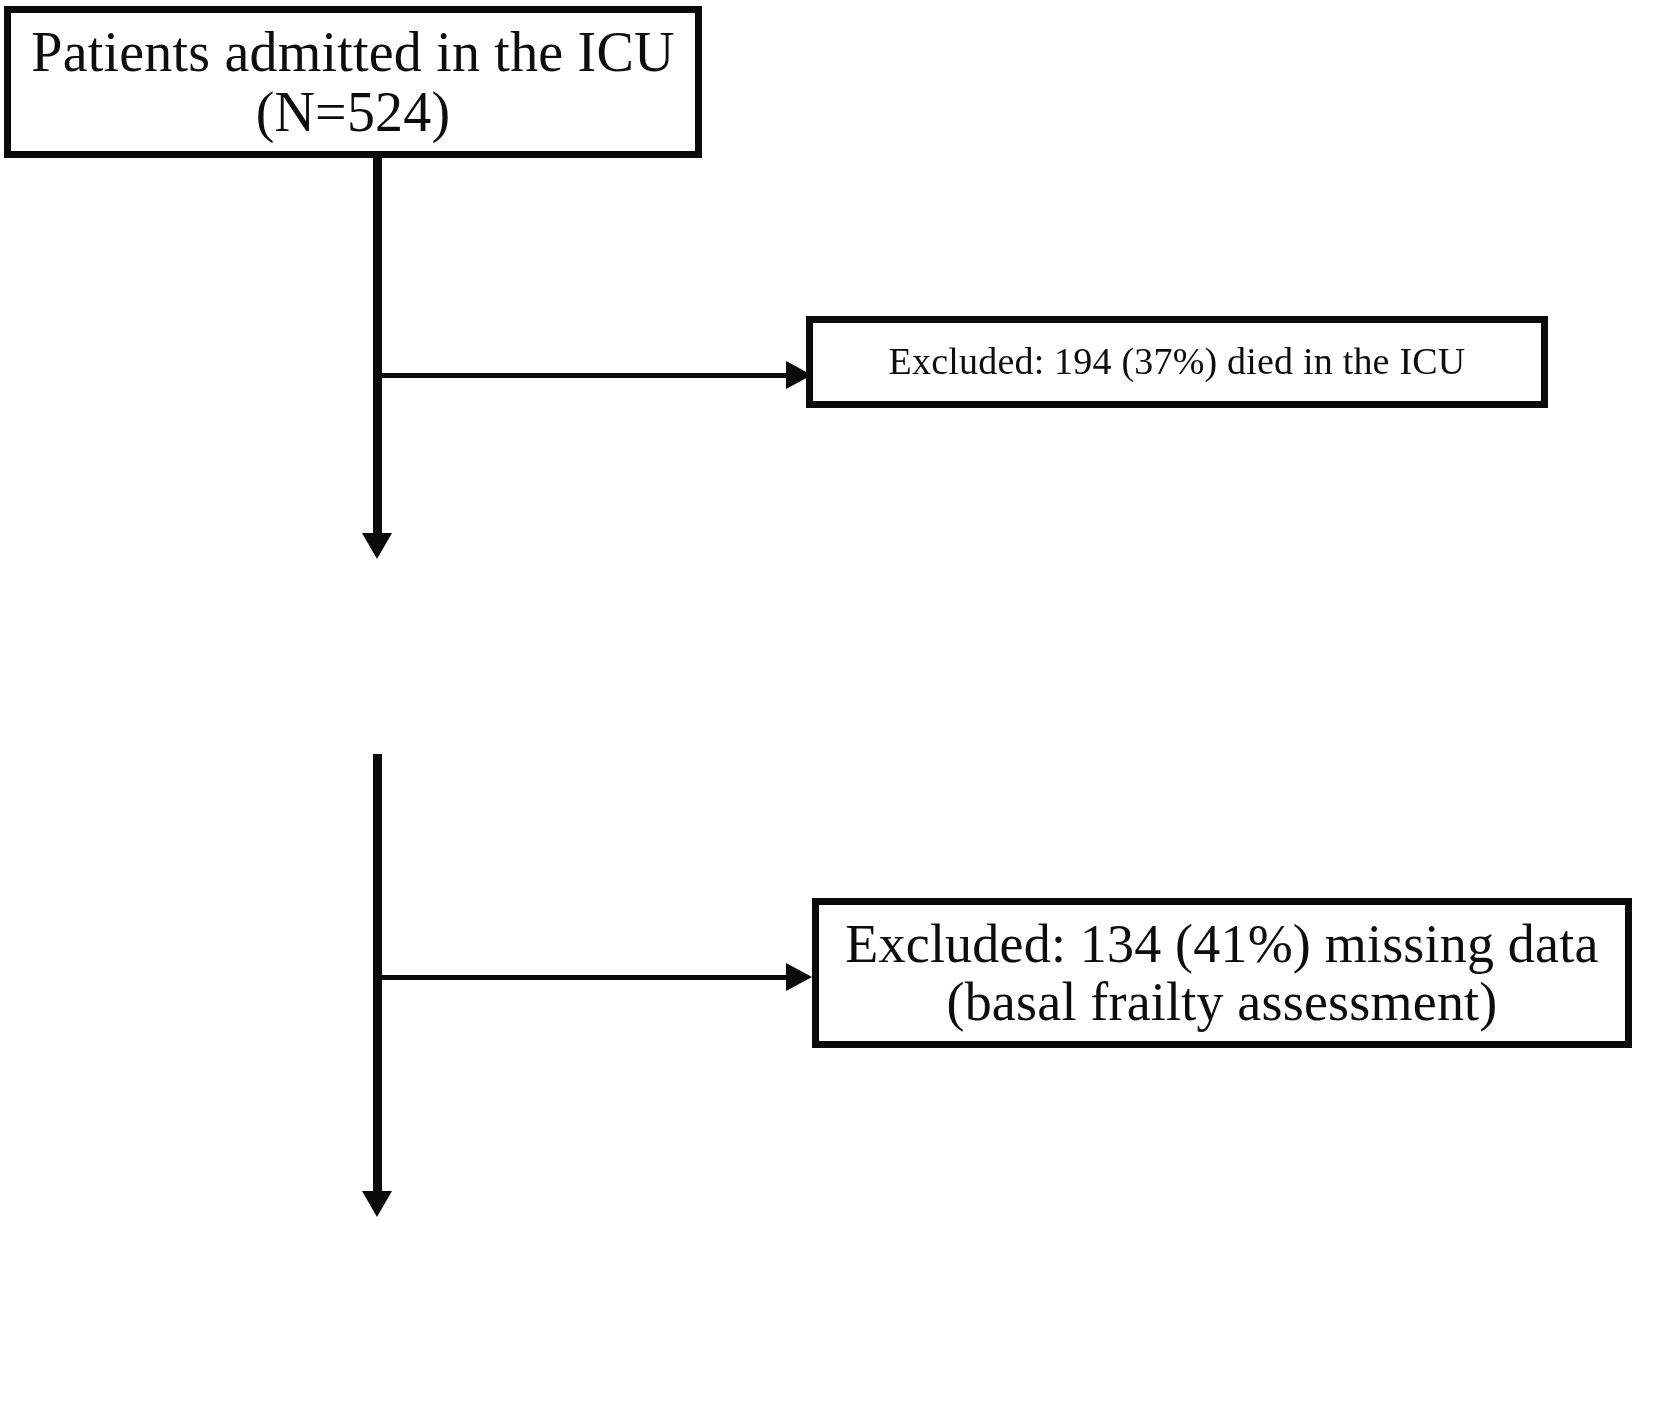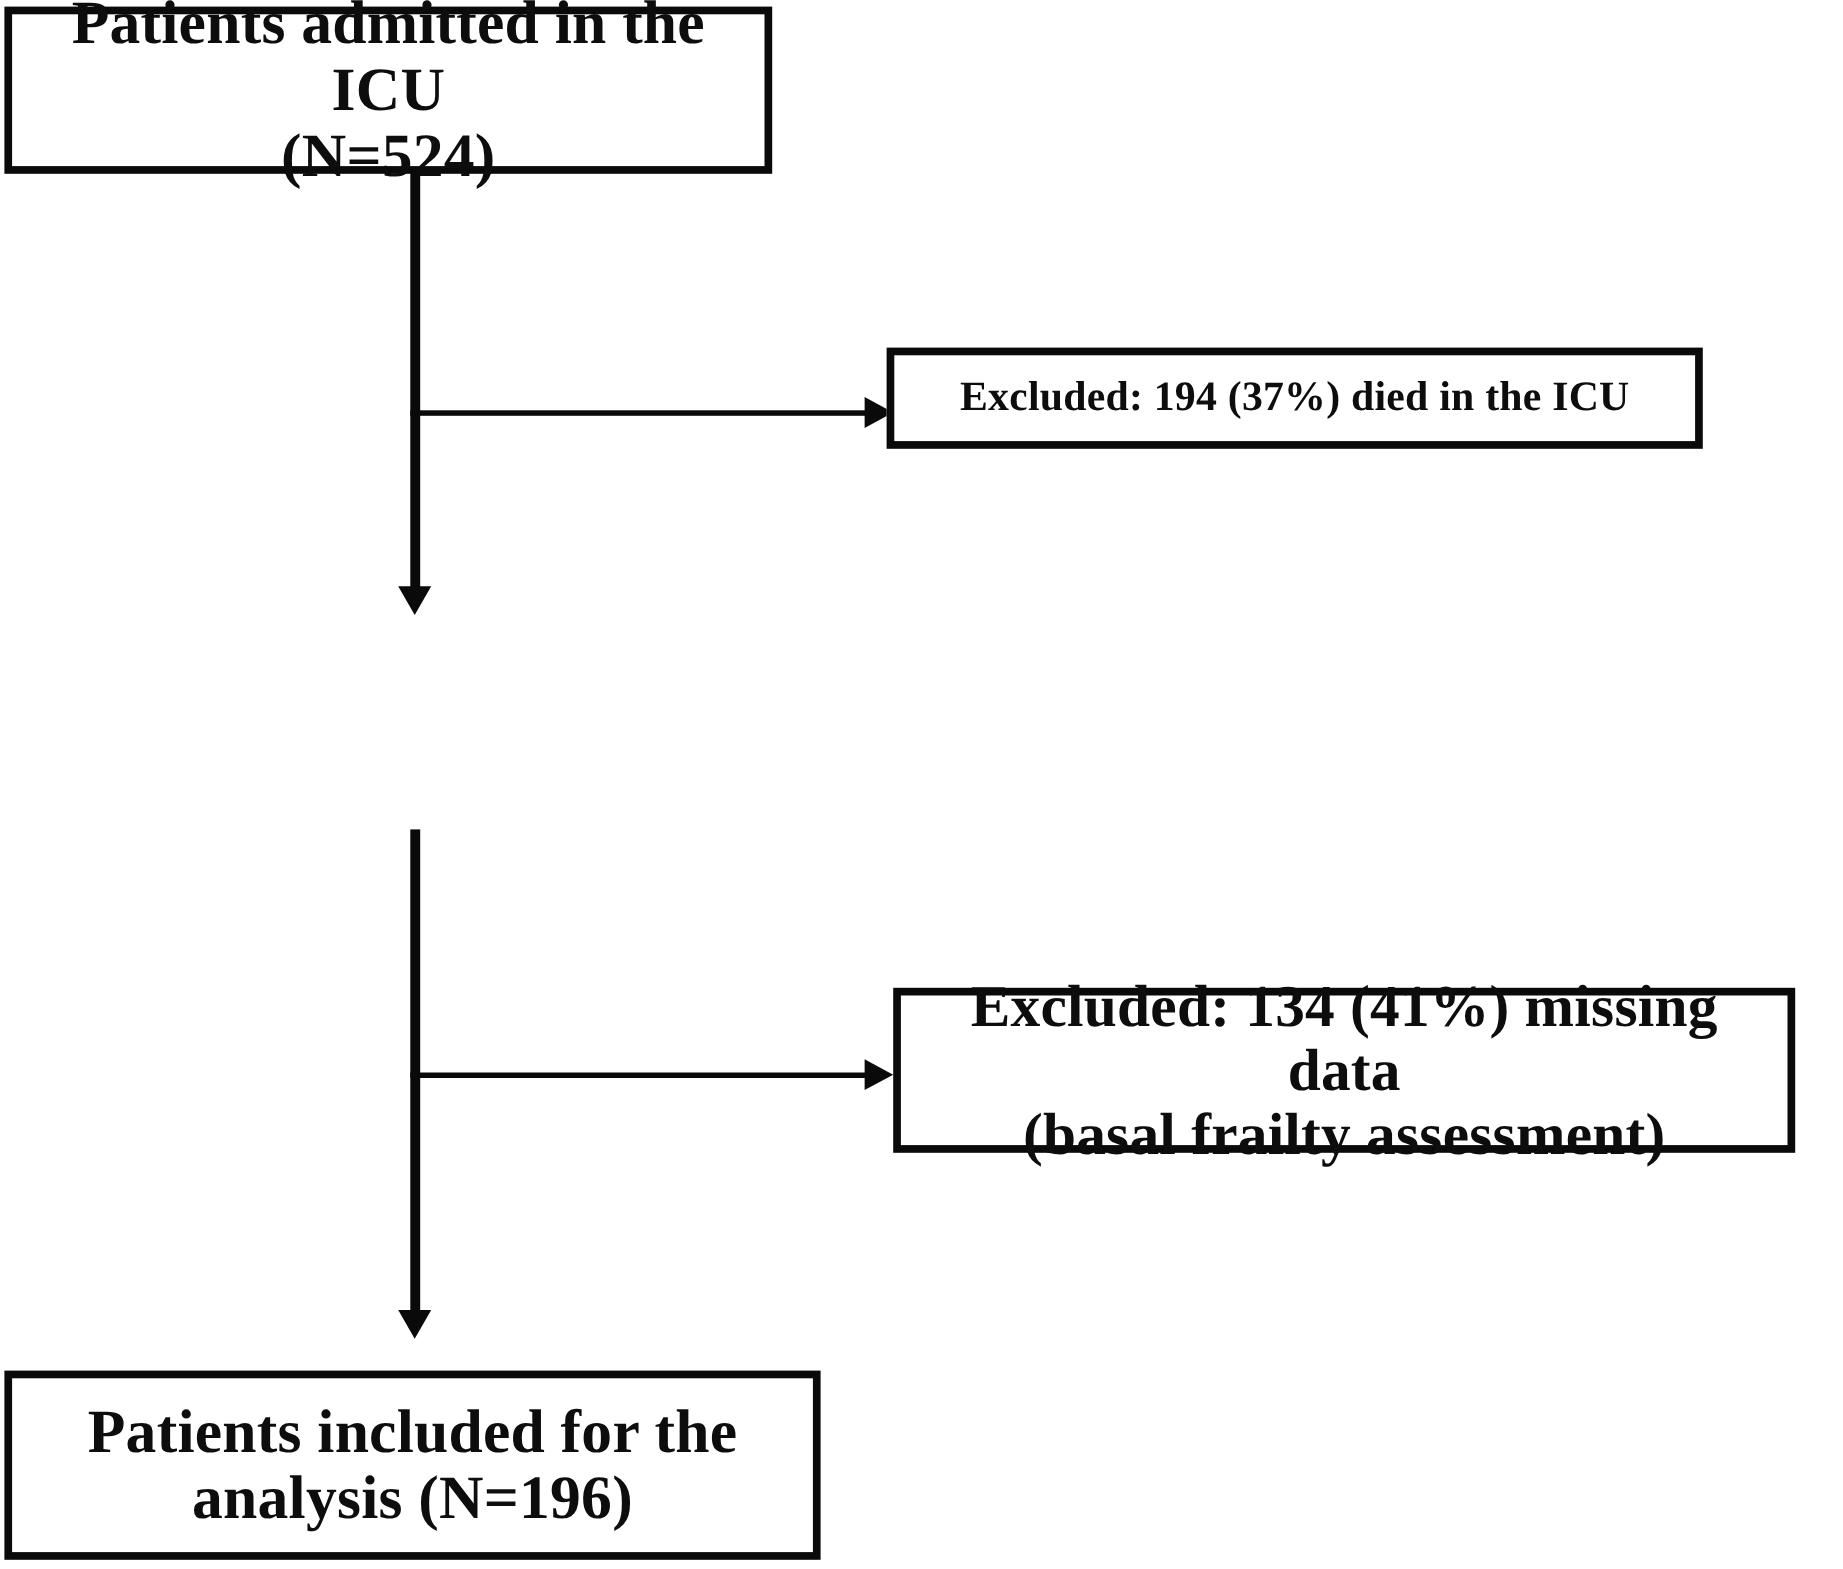--- a/index.html
+++ b/index.html
@@ -24,21 +24,20 @@
     border: 7px solid #0a0a0a;
     display: flex;
     align-items: center;
     justify-content: center;
     text-align: center;
     color: #0d0d0d;
     font-size: 56px;
     line-height: 1.08;
     letter-spacing: 0.2px;
     padding: 4px 10px;
-    font-weight: bold;
   }
   .node .txt {
     display: block;
     white-space: pre-line;
   }
   
   #node-admitted   { left: 4px;   top: 6px;    width: 698px;  height: 152px; }
   #node-excluded-1 { left: 806px; top: 316px;  width: 742px;  height: 92px;  font-size: 38px; }
   #node-survivors  { left: 40px;  top: 588px;  width: 666px;  height: 170px; }
   #node-excluded-2 { left: 812px; top: 898px;  width: 820px;  height: 150px; font-size: 54px; }
@@ -106,18 +105,14 @@
   <div class="arrowhead-down" id="ahead-2"></div>
 
   <div class="hline" id="hline-2"></div>
   <div class="arrowhead-right" id="ahead-4"></div>
 
   <div class="node" id="node-excluded-2">
     <span class="txt">Excluded: 134 (41%) missing data
 (basal frailty assessment)</span>
   </div>
 
-  <div class="node" id="node-included">
-    <span class="txt">Patients included for the
-analysis (N=196)</span>
-  </div>
 
 </div>
 
 </body></html>

